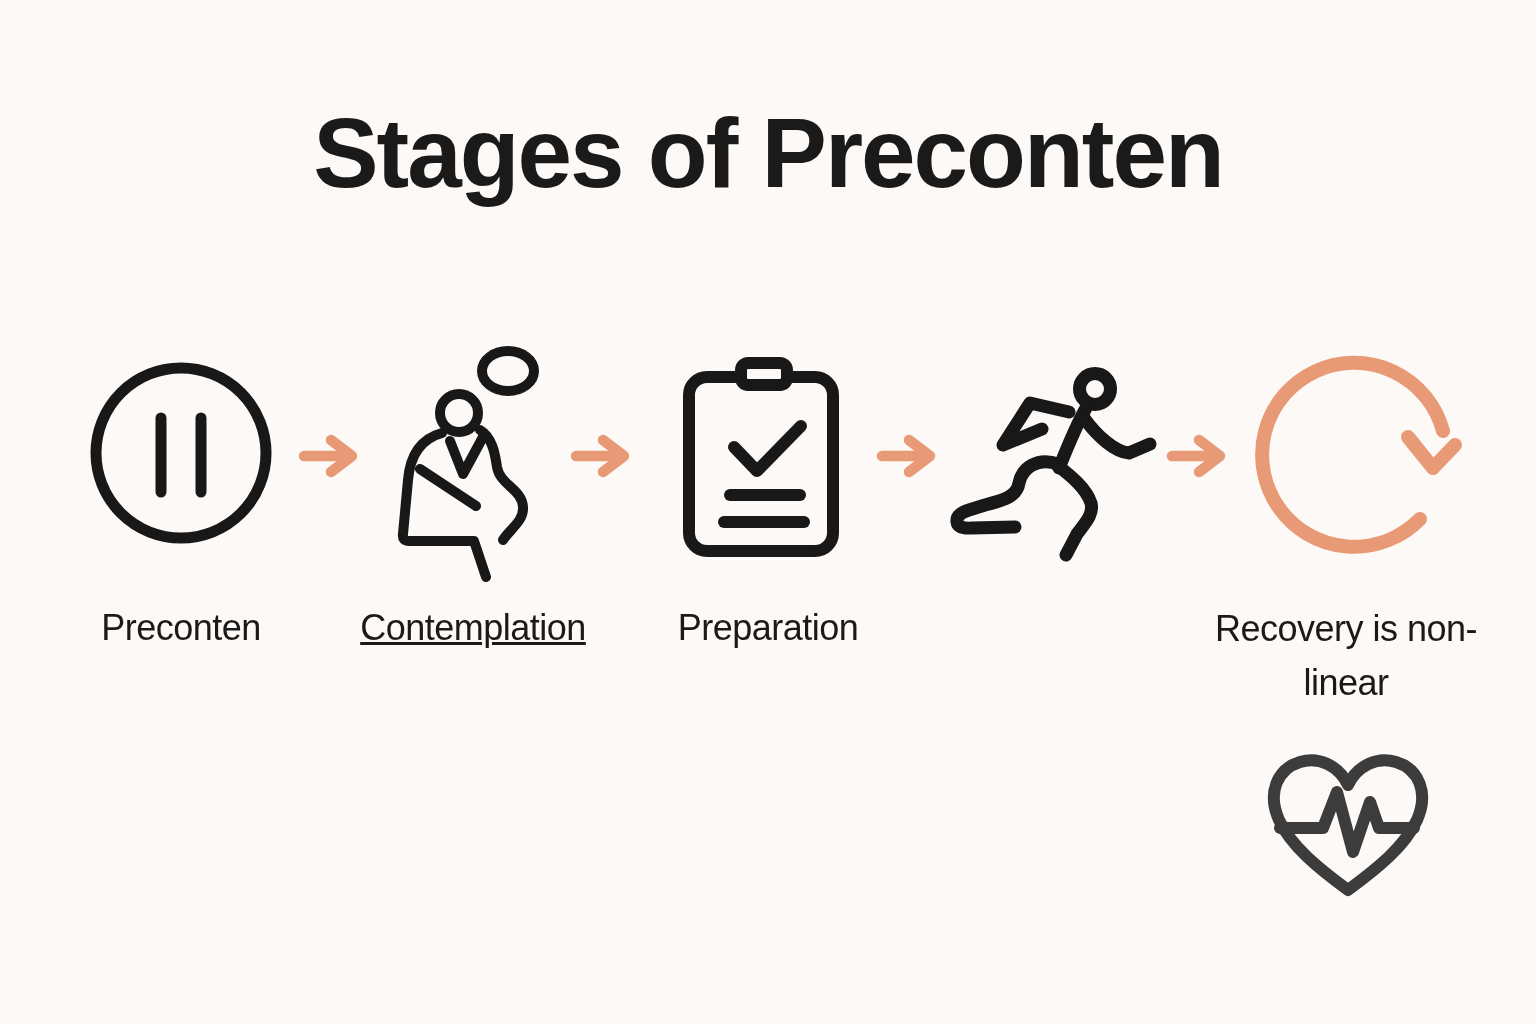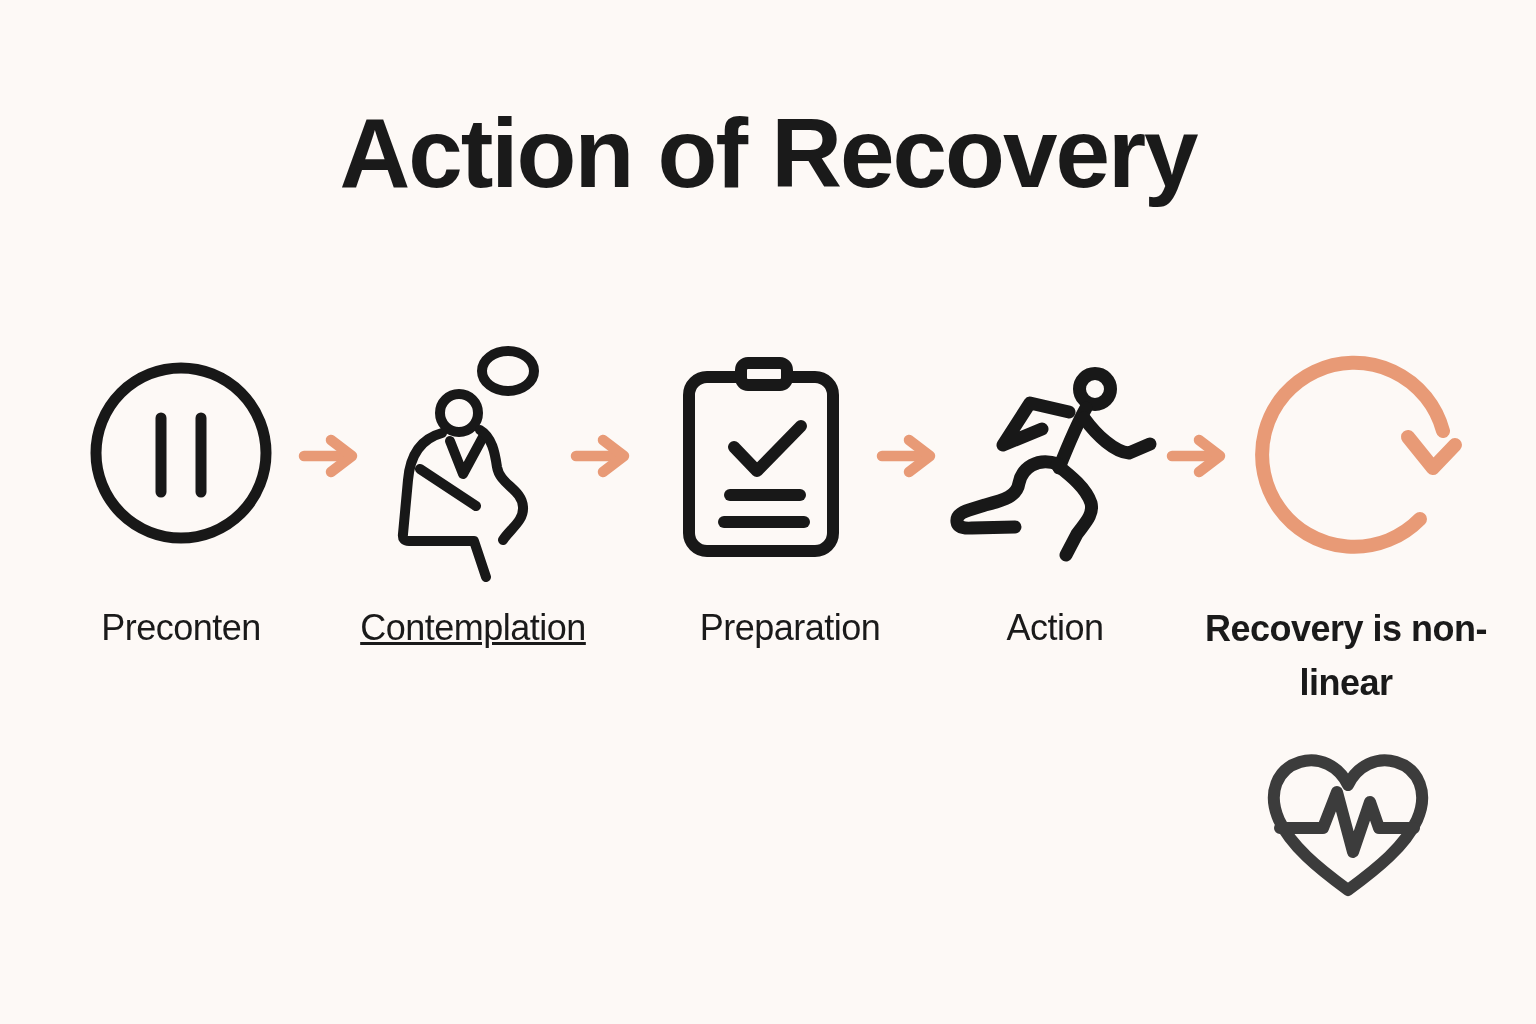--- a/index.html
+++ b/index.html
@@ -54,29 +54,28 @@
     letter-spacing: -0.5px;
     white-space: nowrap;
     text-align: center;
     line-height: 1.45;
     color: var(--text, #1A1A1A);
   }
   .stage-label.wrap {
     white-space: normal;
     width: 300px;
     line-height: 1.5;
-    font-weight: bold;
   }
 </style>
 </head>
 <body>
 
 <div class="canvas">
 
-  <h1 class="title">Action of Recovery</h1>
+  <h1 class="title">Stages of Preconten</h1>
 
   <svg class="icon" style="left:85px; top:357px;" width="192" height="192" viewBox="0 0 192 192">
     <circle class="stroke" cx="96" cy="96" r="85" stroke-width="11"></circle>
     <path class="stroke" d="M 76 61 L 76 135" stroke-width="11"></path>
     <path class="stroke" d="M 116 61 L 116 135" stroke-width="11"></path>
   </svg>
   <div class="stage-label" style="left:181px;">Preconten</div>
 
   <svg class="icon" style="left:298px; top:433px;" width="64" height="46" viewBox="0 0 64 46">
     <path class="accent-stroke" d="M 6 23 L 44 23" stroke-width="10.5"></path>
@@ -98,36 +97,35 @@
     <path class="accent-stroke" d="M 33 7 L 54 23 L 33 39" stroke-width="10.5"></path>
   </svg>
 
   <svg class="icon" style="left:680px; top:350px;" width="165" height="212" viewBox="0 0 165 212">
     <rect class="stroke" x="9" y="27" width="144" height="174" rx="18" stroke-width="12"></rect>
     <rect class="stroke bg-fill" x="61" y="13" width="46" height="22" rx="7" stroke-width="12"></rect>
     <path class="stroke" stroke-width="12" d="M 54 97 L 77 121 L 121 76"></path>
     <path class="stroke" stroke-width="12" d="M 50 145 L 120 145"></path>
     <path class="stroke" stroke-width="12" d="M 44 172 L 124 172"></path>
   </svg>
-  <div class="stage-label" style="left:790px;">Preparation</div>
+  <div class="stage-label" style="left:768px;">Preparation</div>
 
   <svg class="icon" style="left:876px; top:433px;" width="64" height="46" viewBox="0 0 64 46">
     <path class="accent-stroke" d="M 6 23 L 44 23" stroke-width="10.5"></path>
     <path class="accent-stroke" d="M 33 7 L 54 23 L 33 39" stroke-width="10.5"></path>
   </svg>
 
   <svg class="icon" style="left:945px; top:362px;" width="215" height="210" viewBox="0 0 215 210">
     <circle class="stroke" cx="150" cy="27" r="15.5" stroke-width="13"></circle>
     <path class="stroke" stroke-width="13" d="M 141 46 C 132 62, 122 86, 114 106"></path>
     <path class="stroke" stroke-width="13" d="M 124 50 L 85 41 L 58 83 L 97 67"></path>
     <path class="stroke" stroke-width="13" d="M 139 56 C 152 74, 170 90, 184 91 L 205 82"></path>
     <path class="stroke" stroke-width="13" d="M 113 102 C 92 95, 77 106, 74 121 C 72 134, 60 138, 40 143 L 24 148 Q 11 152, 12 160 Q 13 167, 27 166 L 70 165"></path>
     <path class="stroke" stroke-width="13" d="M 112 103 C 126 114, 141 126, 146 141 C 149 153, 139 162, 132 172 L 121 193"></path>
   </svg>
-  <div class="stage-label" style="left:1055px;">Action</div>
 
   <svg class="icon" style="left:1166px; top:433px;" width="64" height="46" viewBox="0 0 64 46">
     <path class="accent-stroke" d="M 6 23 L 44 23" stroke-width="10.5"></path>
     <path class="accent-stroke" d="M 33 7 L 54 23 L 33 39" stroke-width="10.5"></path>
   </svg>
 
   <svg class="icon" style="left:1248px; top:352px;" width="212" height="212" viewBox="0 0 212 212">
     <path class="accent-stroke" stroke-width="14" d="M 172 167 A 92 92 0 1 1 195 79"></path>
     <path class="accent-stroke" stroke-width="14" d="M 160 85 L 185 116 L 207 93"></path>
   </svg>

